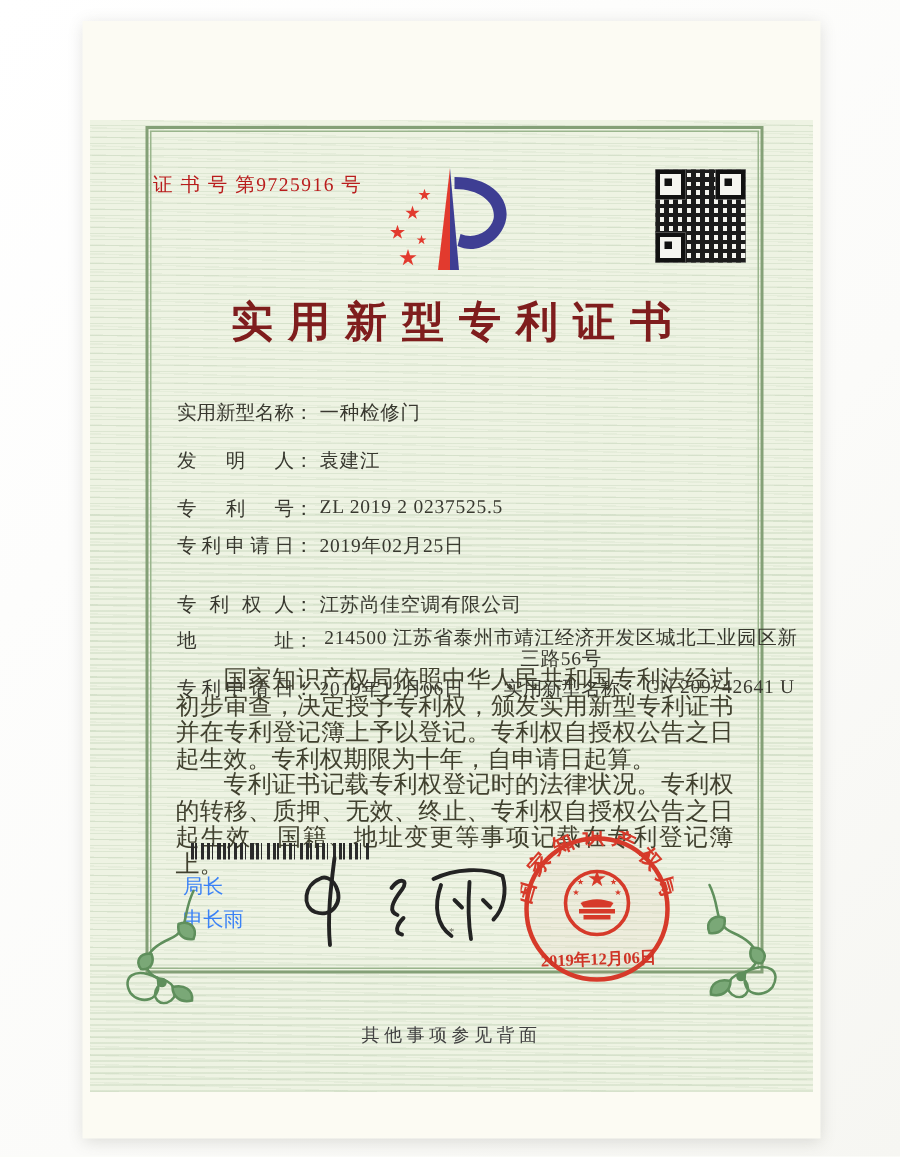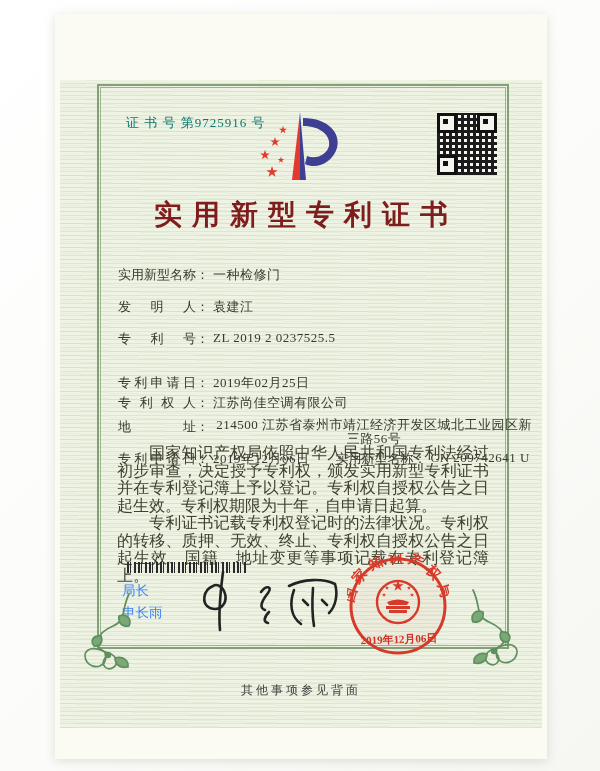--- a/index.html
+++ b/index.html
@@ -10,21 +10,21 @@
          background:#fcfbf3;box-shadow:0 2px 10px rgba(90,90,80,.18);}
   .guilloche{position:absolute;left:5px;top:66px;width:482px;height:648px;
         background-color:#eef3e3;
         background-image:
           repeating-linear-gradient(0deg, rgba(128,164,118,.16) 0 1px, rgba(255,255,255,0) 1px 4px),
           repeating-linear-gradient(2deg, rgba(128,164,118,.08) 0 1px, rgba(255,255,255,0) 1px 6px);}
   .frame{position:absolute;left:42px;top:70px;width:408px;height:561px;
          border:2px solid #84a077;}
   .frame-inner{position:absolute;inset:1px;border:1px solid #9ab58d;}
   
-  .certno{position:absolute;left:71px;top:100px;font-size:13px;color:#0f766e;letter-spacing:1px;}
+  .certno{position:absolute;left:47px;top:100px;font-size:13px;color:#b91c1c;letter-spacing:1px;}
   .logo{position:absolute;left:198px;top:94px;width:96px;height:76px;}
   .qr{position:absolute;left:382px;top:99px;width:60px;height:62px;background:
         repeating-linear-gradient(0deg,#1c1c1c 0 3px,rgba(255,255,255,0) 3px 6px),
         repeating-linear-gradient(90deg,#1c1c1c 0 3px,#f5f5f0 3px 6px);}
   .qr .finder{position:absolute;width:14px;height:14px;background:#f5f5f0;border:3px solid #111;}
   .qr .finder i{position:absolute;left:3px;top:3px;width:5px;height:5px;background:#111;display:block;}
   .qr .f-tl{left:0;top:0}.qr .f-tr{right:0;top:0}.qr .f-bl{left:0;bottom:0}
   .title{position:absolute;left:0;top:182px;width:492px;text-align:center;
          font-size:28px;font-weight:bold;color:#7f1d1d;letter-spacing:10px;text-indent:10px;}
   .fields{position:absolute;left:63px;top:236px;width:380px;font-size:13px;color:#38382f;}
@@ -96,21 +96,21 @@
     <div class="fields">
       <div class="frow" style="top:16px">
         <span class="flabel">实用新型名称</span><span class="fsep">：</span><span class="fvalue">一种检修门</span>
       </div>
       <div class="frow" style="top:48px">
         <span class="flabel">发明人</span><span class="fsep">：</span><span class="fvalue">袁建江</span>
       </div>
       <div class="frow" style="top:80px">
         <span class="flabel">专利号</span><span class="fsep">：</span><span class="fvalue">ZL 2019 2 0237525.5</span>
       </div>
-      <div class="frow" style="top:124px">
+      <div class="frow" style="top:105px">
         <span class="flabel">专利申请日</span><span class="fsep">：</span><span class="fvalue">2019年02月25日</span>
       </div>
       <div class="frow" style="top:144px">
         <span class="flabel">专利权人</span><span class="fsep">：</span><span class="fvalue">江苏尚佳空调有限公司</span>
       </div>
       <div class="frow" style="top:168px">
         <span class="flabel">地址</span><span class="fsep">：</span><span class="fvalue wrap">214500 江苏省泰州市靖江经济开发区城北工业园区新三路56号</span>
       </div>
       <div class="frow" style="top:200px">
         <span class="flabel">专利申请日</span><span class="fsep">：</span><span class="fvalue">2019年12月06日</span><span class="flabel grant2">实用新型名称</span><span class="fsep">：</span><span class="fvalue">CN 209742641 U</span>

